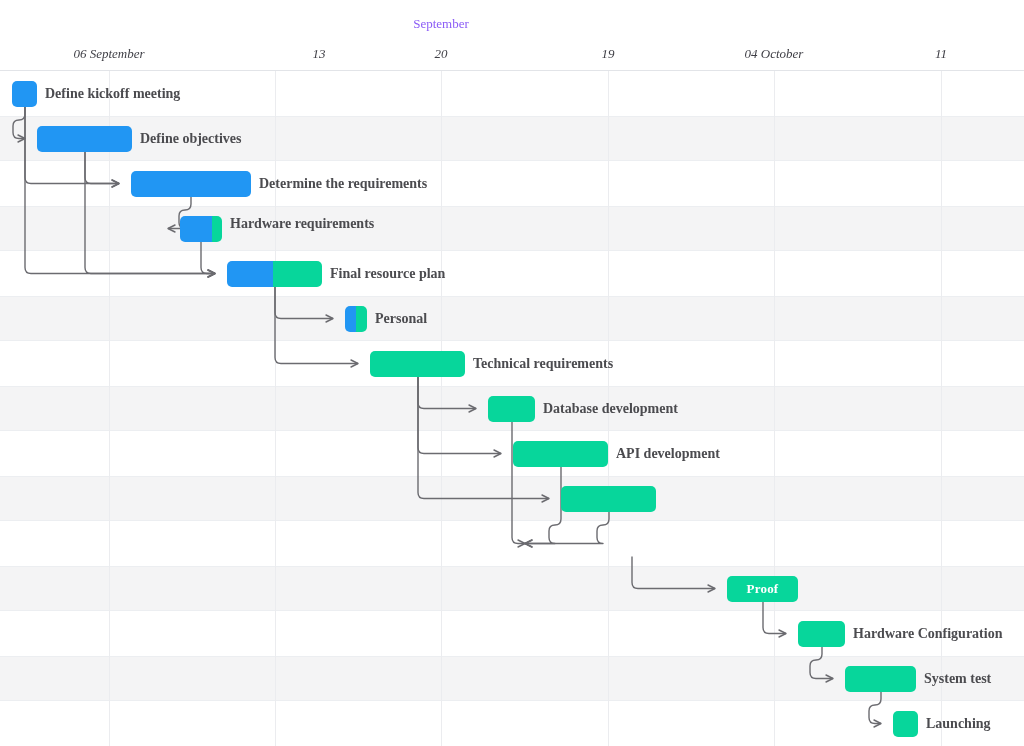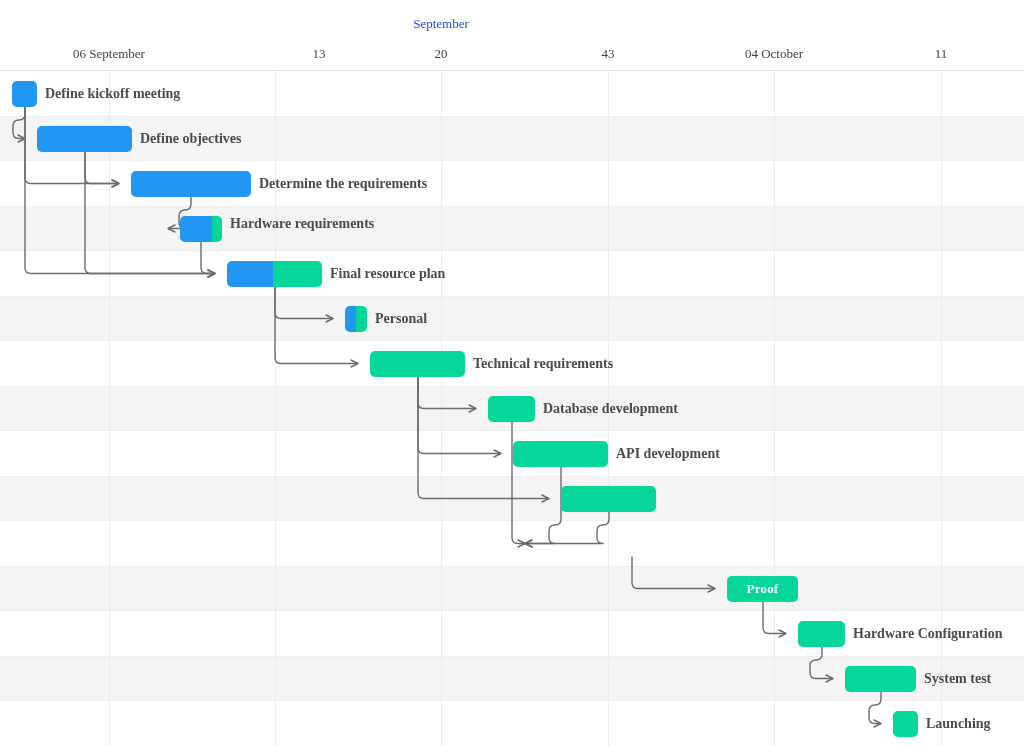--- a/index.html
+++ b/index.html
@@ -28,28 +28,28 @@
   .month-row {
     position: absolute;
     left: 0; top: 0;
     width: 1024px; height: 38px;
   }
   .month-label {
     position: absolute;
     top: 16px;
     transform: translateX(-50%);
     font-size: 13px;
-    color: #1d4ed8;
+    color: #8b5cf6;
     white-space: nowrap;
     font-family: "Liberation Serif", "DejaVu Serif", serif;
   }
   .week-row {
     position: absolute;
     left: 0; top: 38px;
-    width: 1024px; height: 33px;
+    width: 1024px; height: 33px; font-style: italic;
   }
   .week-label {
     position: absolute;
     top: 8px;
     transform: translateX(-50%);
     font-size: 13px;
     color: #3f3f46;
     white-space: nowrap;
   }
 
@@ -135,21 +135,21 @@
 <div id="gantt">
 
   <div class="timeline-header">
     <div class="month-row" id="month-row">
         <div class="month-label" style="left: 441px;">September</div>
       </div>
     <div class="week-row" id="week-row">
         <div class="week-label" style="left: 109px;">06 September</div>
         <div class="week-label" style="left: 275px; margin-left: 44px;">13</div>
         <div class="week-label" style="left: 441px;">20</div>
-        <div class="week-label" style="left: 608px;">43</div>
+        <div class="week-label" style="left: 608px;">19</div>
         <div class="week-label" style="left: 774px;">04 October</div>
         <div class="week-label" style="left: 941px;">11</div>
       </div>
   </div>
 
   <div class="grid-rows" id="grid-rows">
       <div class="grid-row odd" style="top: 0px;"></div>
       <div class="grid-row even" style="top: 45px;"></div>
       <div class="grid-row odd" style="top: 90px;"></div>
       <div class="grid-row even" style="top: 135px;"></div>

